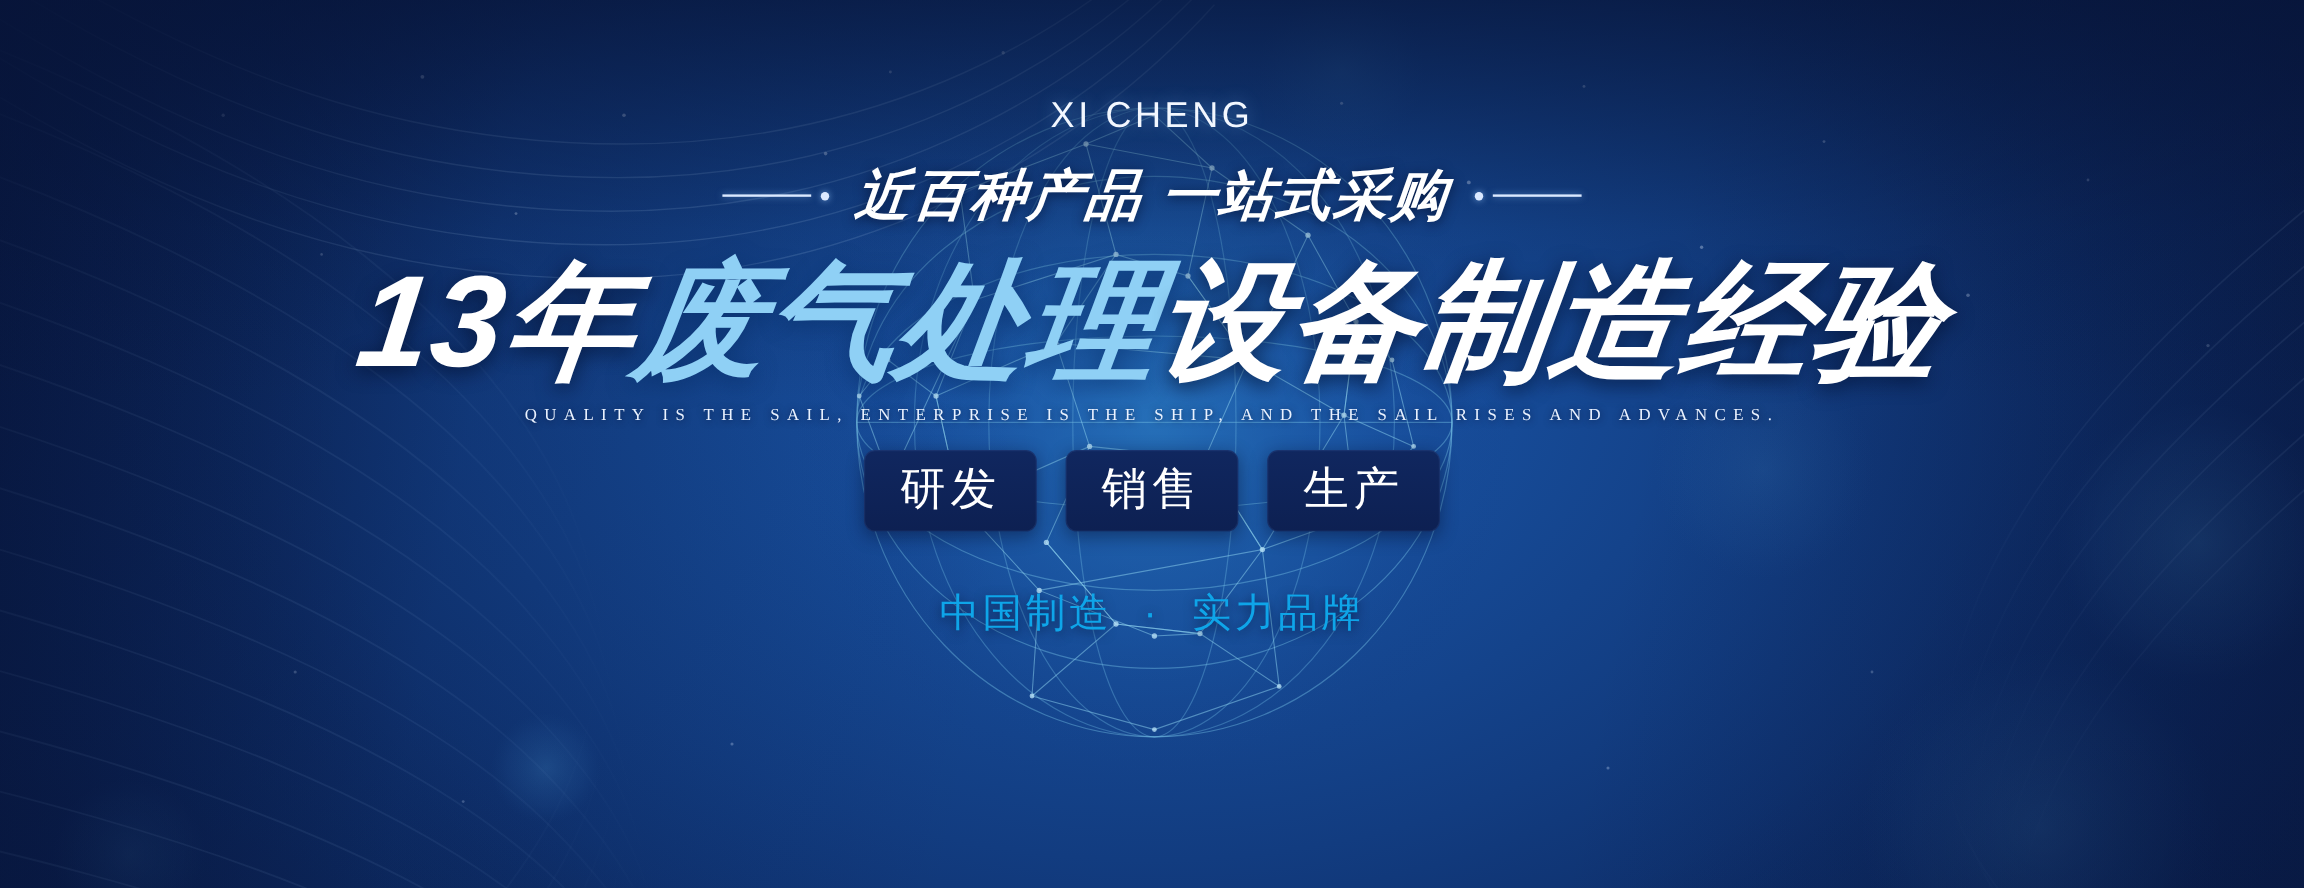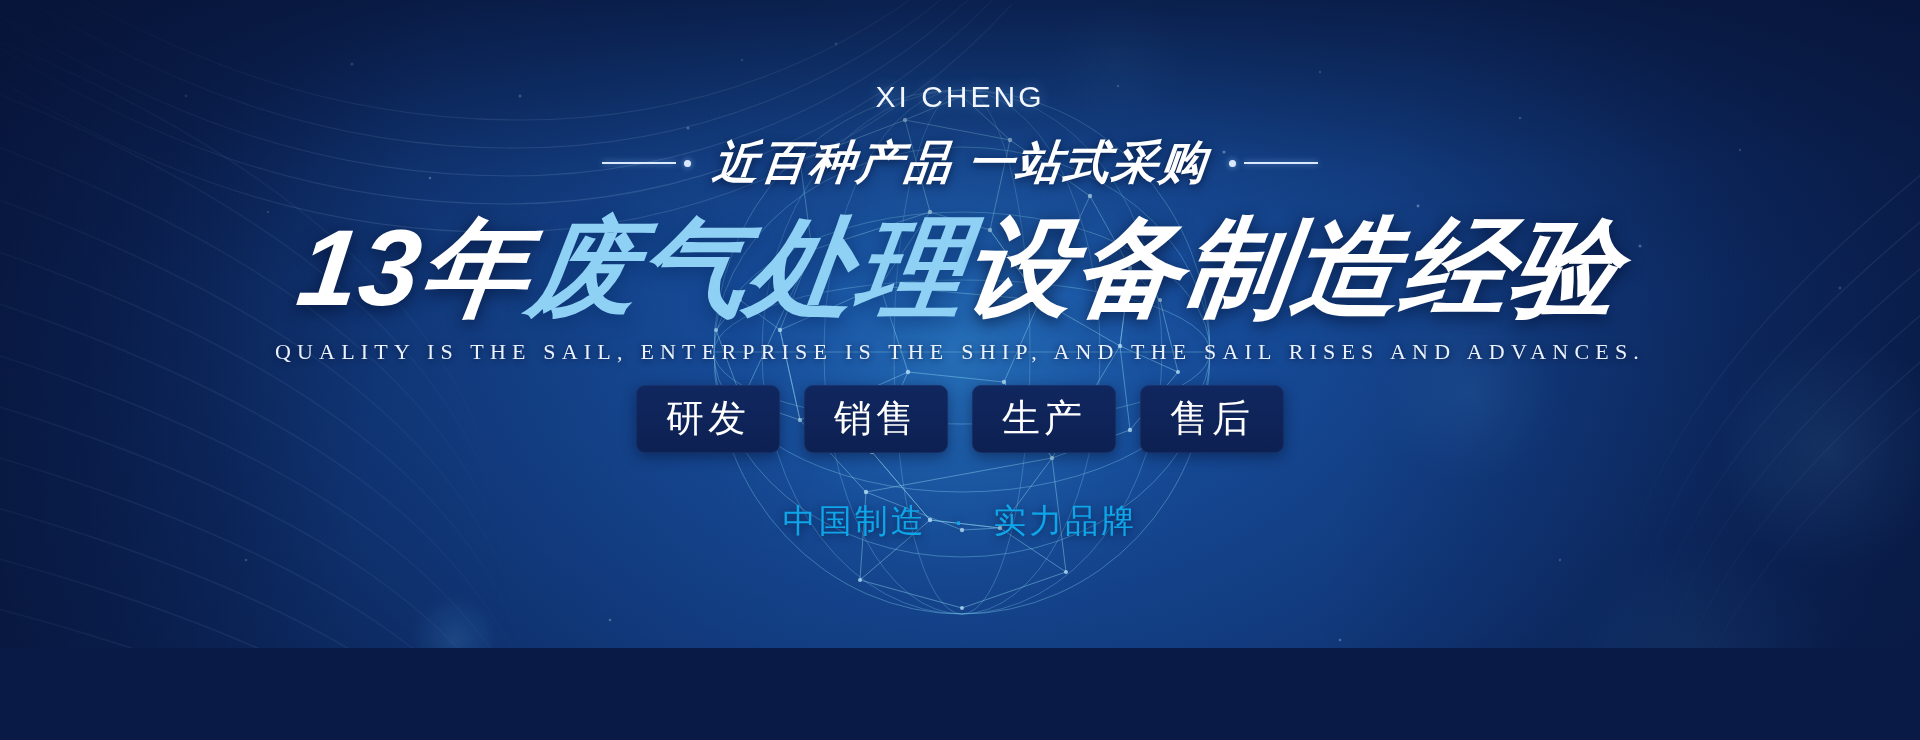--- a/index.html
+++ b/index.html
@@ -3,21 +3,21 @@
 <meta charset="utf-8">
 <style>
   html, body {
     margin: 0;
     padding: 0;
     background: #0a1a46;
   }
   #banner {
     position: relative;
     width: 1920px;
-    height: 648px;
+    height: 740px;
     overflow: hidden;
     font-family: "Liberation Sans", "DejaVu Sans", sans-serif;
     background: #123a84;
     user-select: none;
   }
 
   
   .bg-base {
     position: absolute; inset: 0;
     background:
@@ -98,21 +98,21 @@
   }
   .headline .w { color: #ffffff; }
   .headline .hl {
     color: #8fd0f5;
     text-shadow: 0 4px 18px rgba(10,50,110,0.75);
   }
 
   .tagline {
     margin-top: 12px;
     font-family: "Liberation Serif", "DejaVu Serif", serif;
-    font-size: 22px;
+    font-size: 14px;
     letter-spacing: 6.2px;
     color: #eaf2ff;
     white-space: nowrap;
     text-shadow: 0 1px 6px rgba(5,18,52,0.8);
   }
 
   .pills {
     margin-top: 20px;
     display: flex;
     gap: 24px;
@@ -335,21 +335,20 @@
     <div class="headline">
       <span class="w">13年</span><span class="hl">废气处理</span><span class="w">设备制造经验</span>
     </div>
 
     <div class="tagline">QUALITY IS THE SAIL, ENTERPRISE IS THE SHIP, AND THE SAIL RISES AND ADVANCES.</div>
 
     <div class="pills">
       <span class="pill">研发</span>
       <span class="pill">销售</span>
       <span class="pill">生产</span>
-      <span class="pill">售后</span>
     </div>
 
     <div class="footer-line">
       <span>中国制造</span>
       <span class="sep">·</span>
       <span>实力品牌</span>
     </div>
 
   </div>
 </div>

